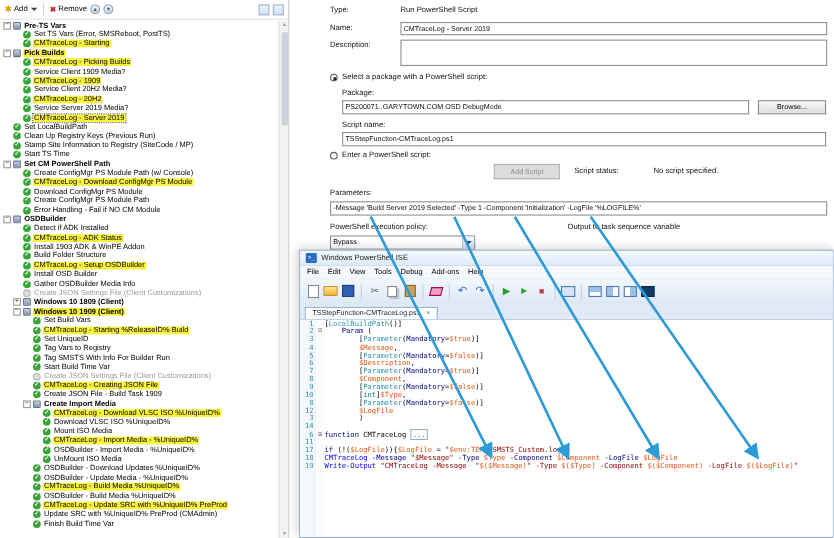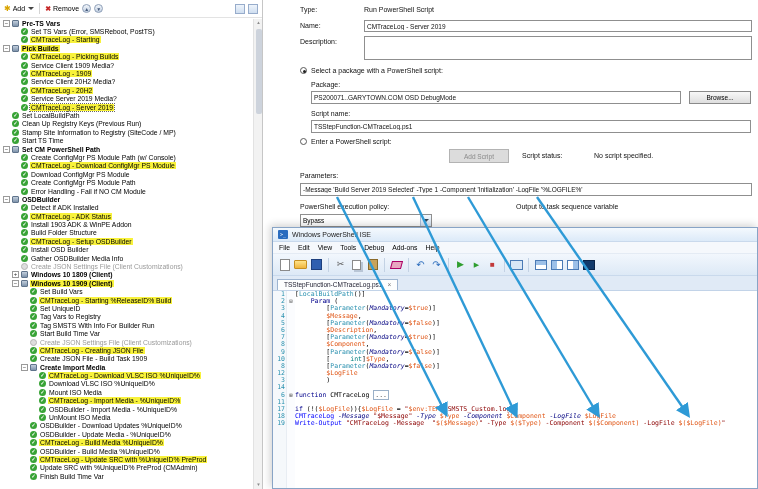--- a/index.html
+++ b/index.html
@@ -117,21 +117,21 @@
   .gutter-bg { position:absolute; left:0; top:0; bottom:0; width:14px; background:#f5f8fb;
                border-right:1px solid #e8edf3; }
   .fold-bg { position:absolute; left:14px; top:0; bottom:0; width:8px; background:#fbfcfe; }
   .cline { position:relative; display:flex; height:7.2px; line-height:7.2px; white-space:pre; }
   .lnum { width:14px; min-width:14px; text-align:right; padding-right:2px; color:#2b91af; }
   .fold { width:8px; min-width:8px; text-align:center; color:#555; font-size:5.5px; }
   .fold.fbox { line-height:6.5px; }
   .ctext { color:#000; }
   .tk-p { color:#000; } .tk-kw { color:#00008b; } .tk-at { color:#2b91af; }
   .tk-v { color:#e05616; } .tk-s { color:#8b0000; } .tk-c { color:#0000ff; }
-  .tk-pr { color:#000080;font-style:italic; } .tk-ty { color:#008080;margin-left:20px; }
+  .tk-pr { color:#000080; } .tk-ty { color:#008080; }
   .tk-box { border:1px solid #9ab0c8; padding:0 1px; color:#555; }
 
   
   .arrows { position:absolute; inset:0; z-index:60; pointer-events:none; }
 </style>
 </head>
 <body>
 
 <div class="app">
 

